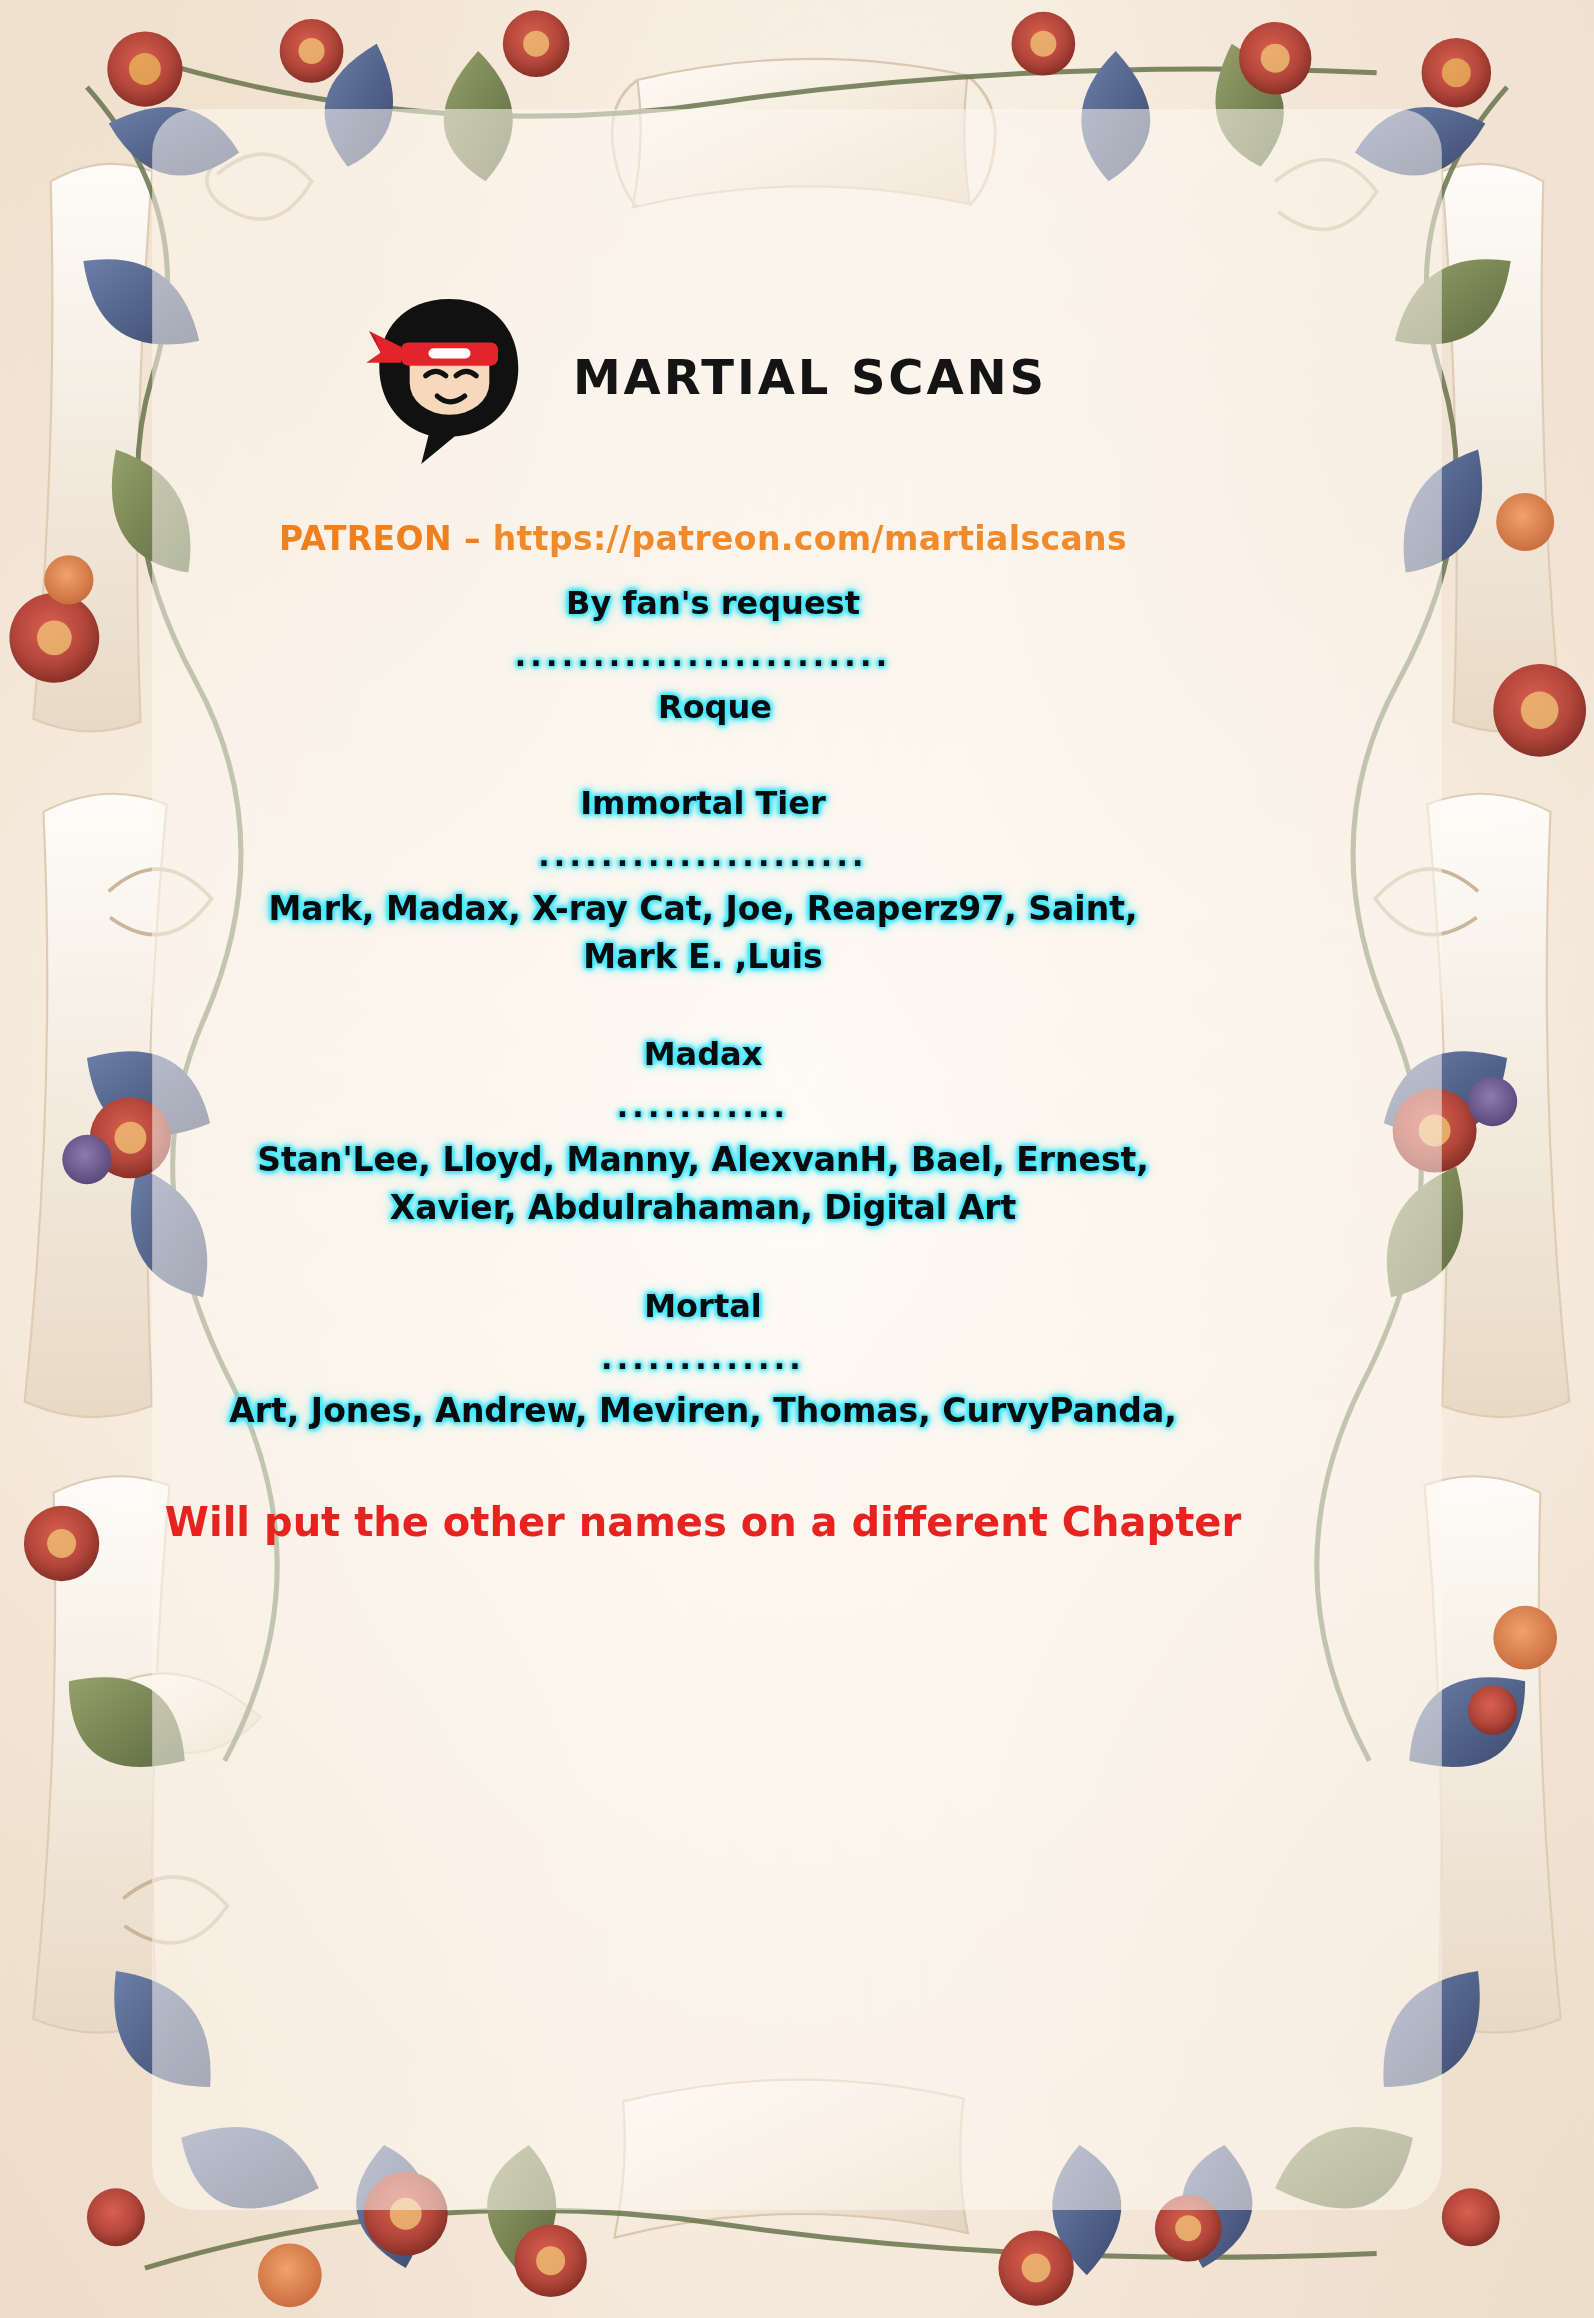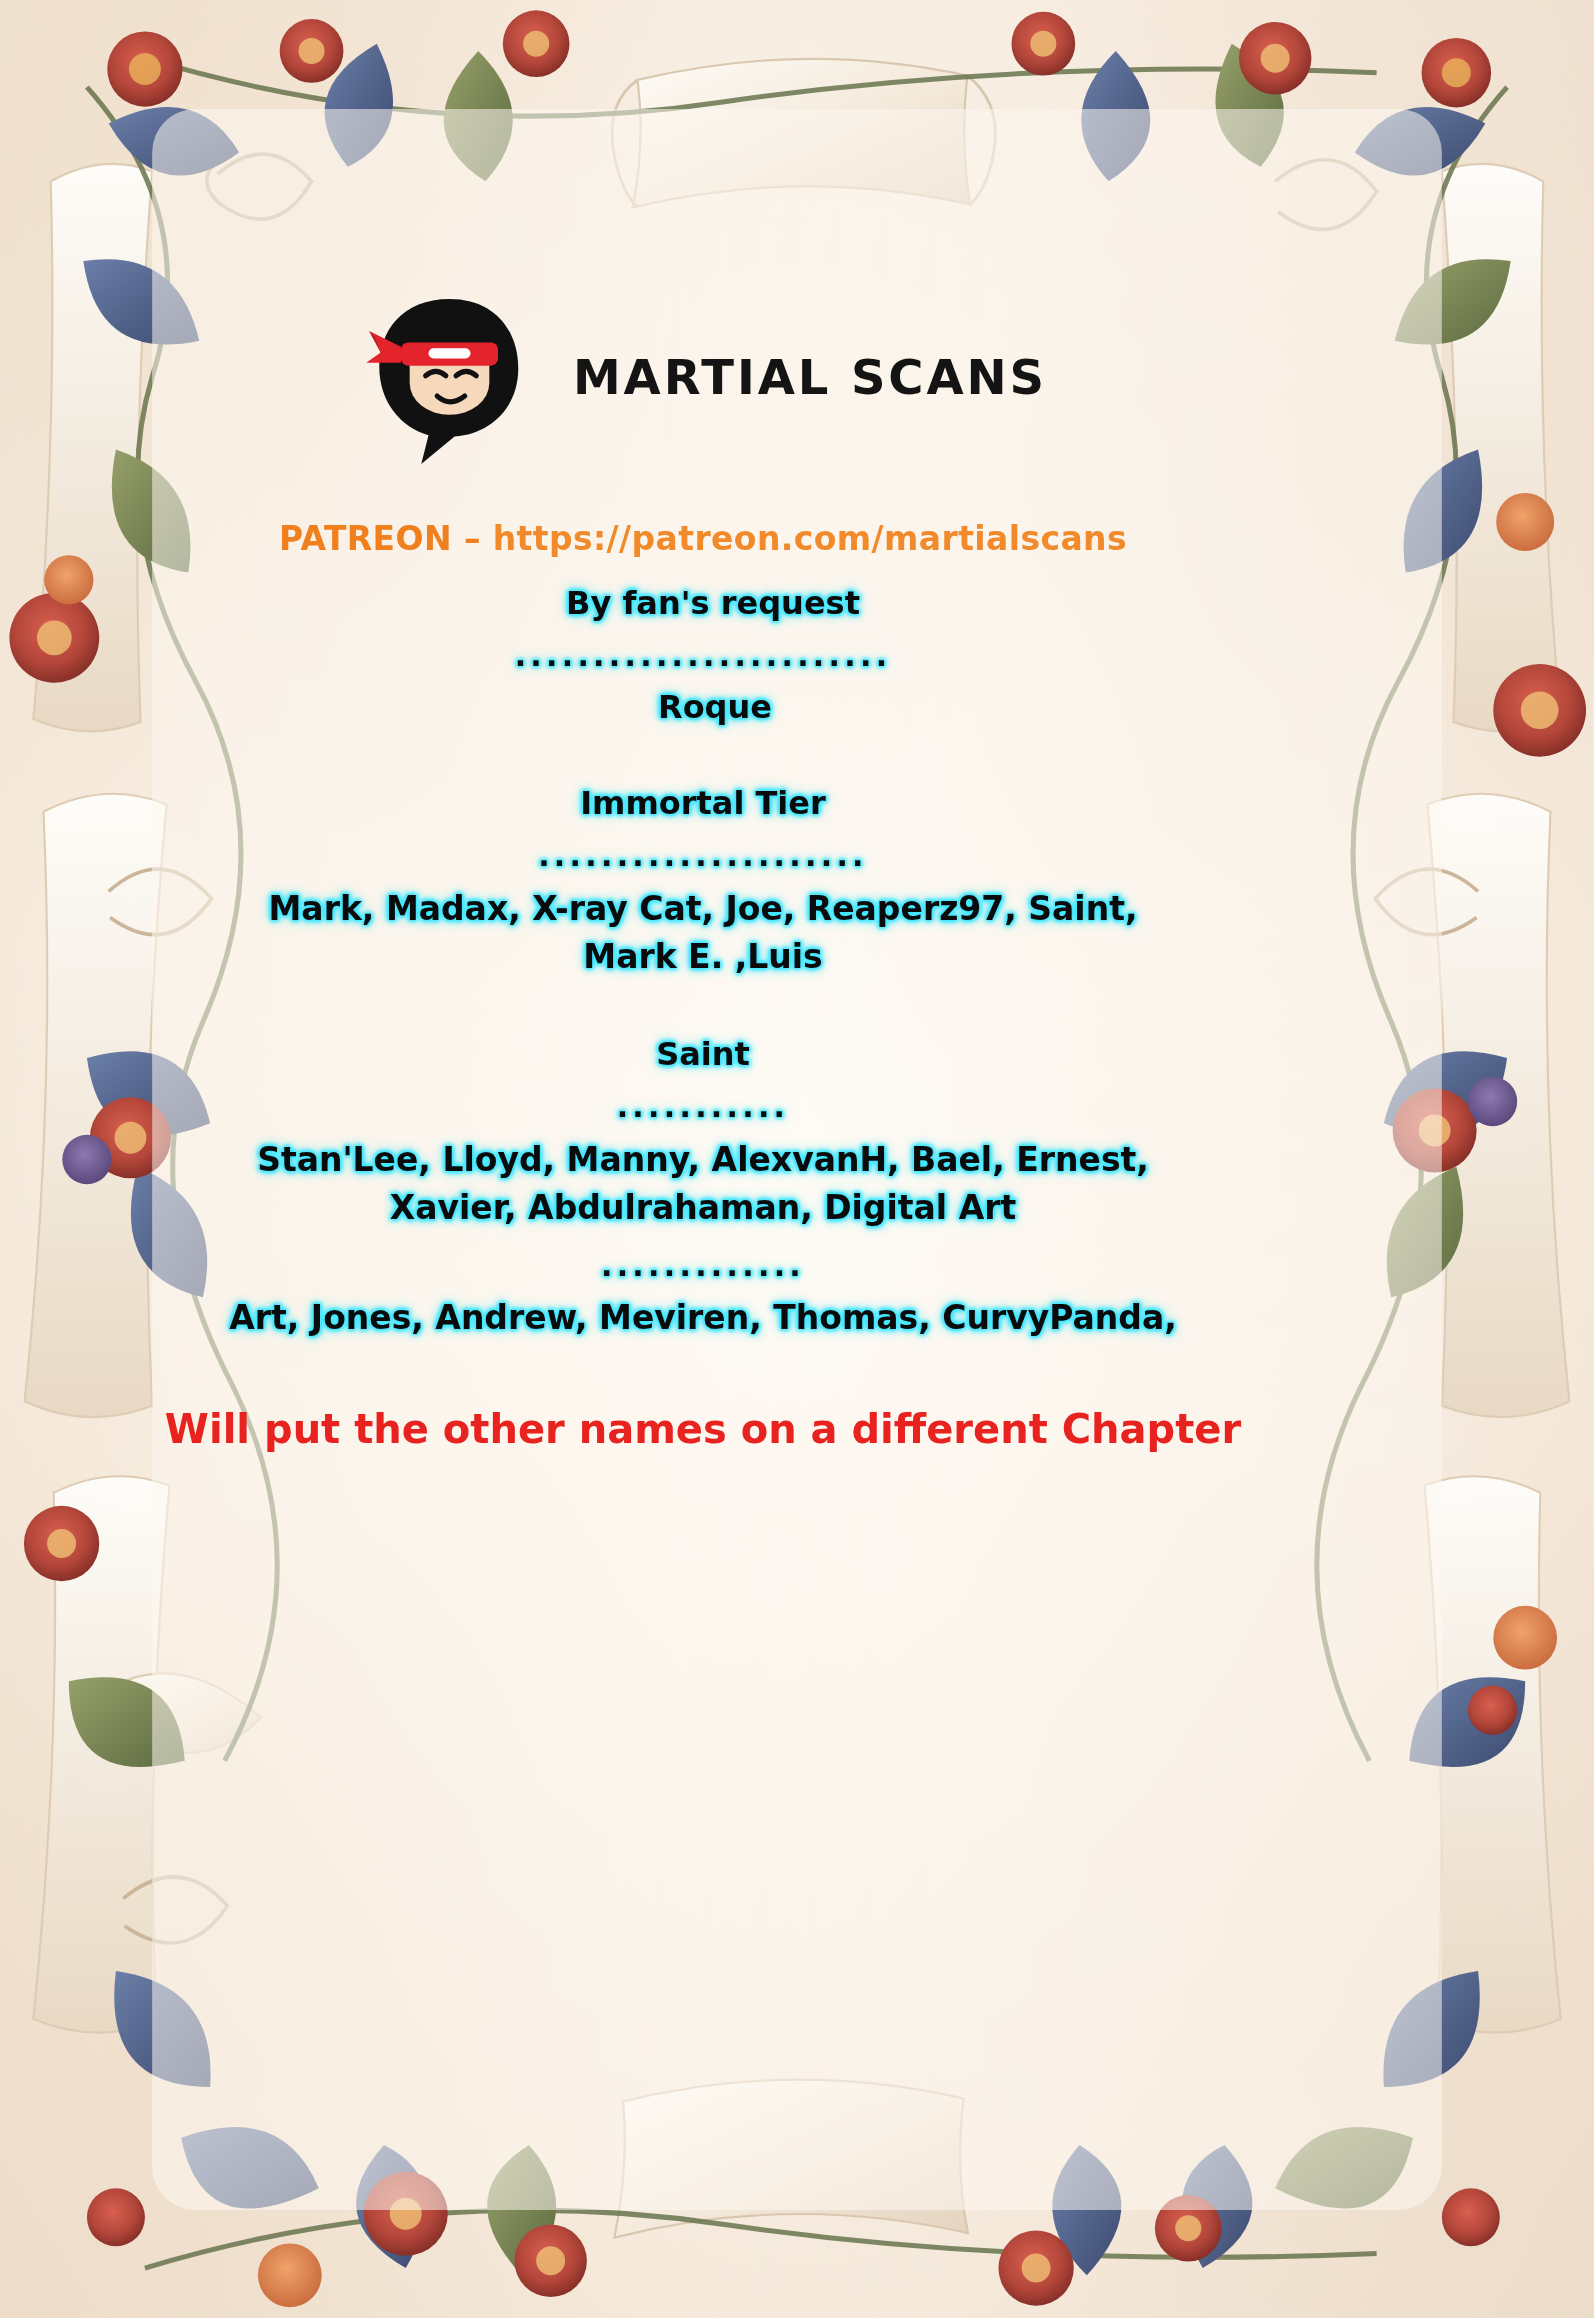--- a/index.html
+++ b/index.html
@@ -355,27 +355,28 @@
     <div class="cyan dots">........................</div>
     <div class="cyan name-line">Roque</div>
 
     <div class="cyan tier-title">Immortal Tier</div>
     <div class="cyan dots">.....................</div>
     <div class="cyan tier-names">
       <div>Mark, Madax, X-ray Cat, Joe, Reaperz97, Saint,</div>
       <div>Mark E. ,Luis</div>
     </div>
 
-    <div class="cyan tier-title">Saint</div>
+    <div class="cyan tier-title">Madax</div>
     <div class="cyan dots">...........</div>
     <div class="cyan tier-names">
       <div>Stan'Lee, Lloyd, Manny, AlexvanH, Bael, Ernest,</div>
       <div>Xavier, Abdulrahaman, Digital Art</div>
     </div>
 
+    <div class="cyan tier-title">Mortal</div>
     <div class="cyan dots">.............</div>
     <div class="cyan tier-names">
       <div>Art, Jones,  Andrew,  Meviren, Thomas, CurvyPanda,</div>
     </div>
 
     <div class="footnote">Will put the other names on a different Chapter</div>
   </div>
 </div>
 
 

